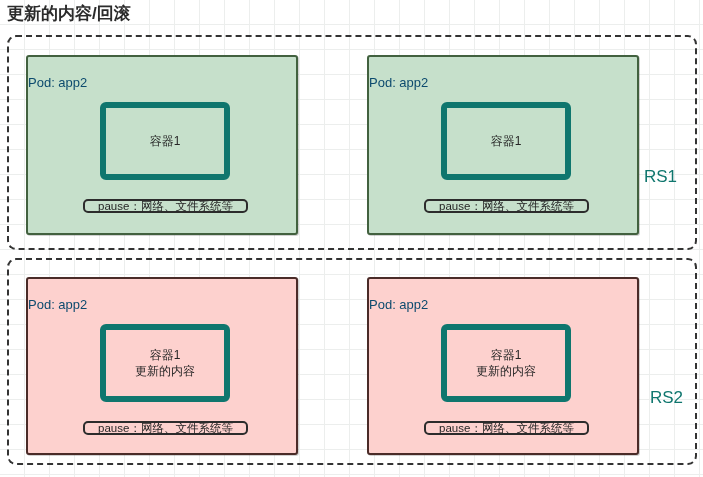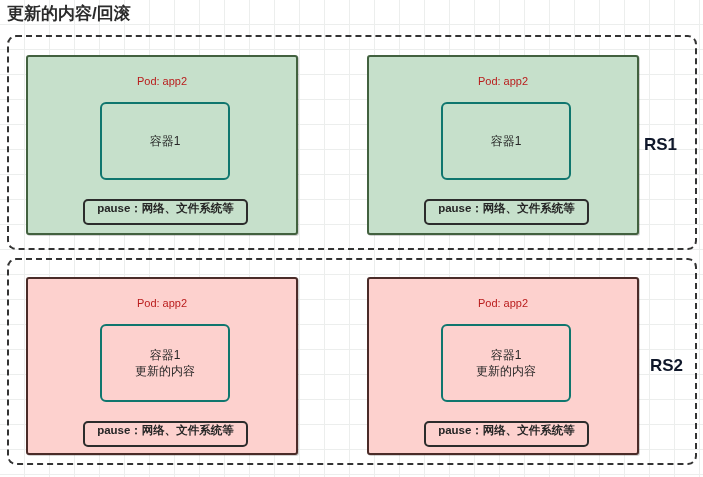--- a/index.html
+++ b/index.html
@@ -49,23 +49,24 @@
     border: 2px dashed #333333;
     border-radius: 9px;
     background: transparent;
   }
   #rs-group-1 { left: 7px;  top: 35px;  width: 690px; height: 215px; }
   #rs-group-2 { left: 7px;  top: 258px; width: 690px; height: 207px; }
 
   .rs-label {
     position: absolute;
     font-size: 17px;
-    font-weight: bold;
-    color: #0f172a;
-    white-space: nowrap;
+    font-weight: normal;
+    color: #0f766e;
+    white-space: nowrap;
+    margin-top: 32px;
   }
   #rs-label-1 { left: 644px; top: 135px; }
   #rs-label-2 { left: 650px; top: 356px; }
 
   
   .pod {
     position: absolute;
     box-sizing: border-box;
     border-width: 2px;
     border-style: solid;
@@ -84,35 +85,35 @@
   #pod-1 { left: 26px;  top: 55px;  width: 272px; height: 180px; }
   #pod-2 { left: 367px; top: 55px;  width: 272px; height: 180px; }
   #pod-3 { left: 26px;  top: 277px; width: 272px; height: 178px; }
   #pod-4 { left: 367px; top: 277px; width: 272px; height: 178px; }
 
   .pod-title {
     position: absolute;
     left: 0;
     right: 0;
     top: 18px;
-    text-align: center;
-    font-size: 11px;
-    color: #b91c1c;
+    text-align: left;
+    font-size: 13px;
+    color: #0c4a6e;
     white-space: nowrap;
   }
 
   
   .container-box {
     position: absolute;
     box-sizing: border-box;
     left: 72px;
     top: 45px;
     width: 130px;
     height: 78px;
-    border: 2px solid #0f766e;
+    border: 6px solid #0f766e;
     border-radius: 6px;
     background: transparent;
     display: flex;
     flex-direction: column;
     align-items: center;
     justify-content: center;
   }
   .container-line {
     font-size: 12px;
     color: #262626;
@@ -121,28 +122,27 @@
     white-space: nowrap;
   }
 
   
   .pause-box {
     position: absolute;
     box-sizing: border-box;
     left: 55px;
     top: 142px;
     width: 165px;
-    height: 26px;
+    height: 14px;
     border: 2px solid #2c2c2c;
     border-radius: 5px;
     background: transparent;
     display: flex;
-    align-items: flex-start;
+    align-items: center;
     justify-content: center;
-    font-weight: bold;
   }
   .pause-label {
     font-size: 11.5px;
     color: #262626;
     white-space: nowrap;
   }
 </style>
 </head>
 <body>
 

